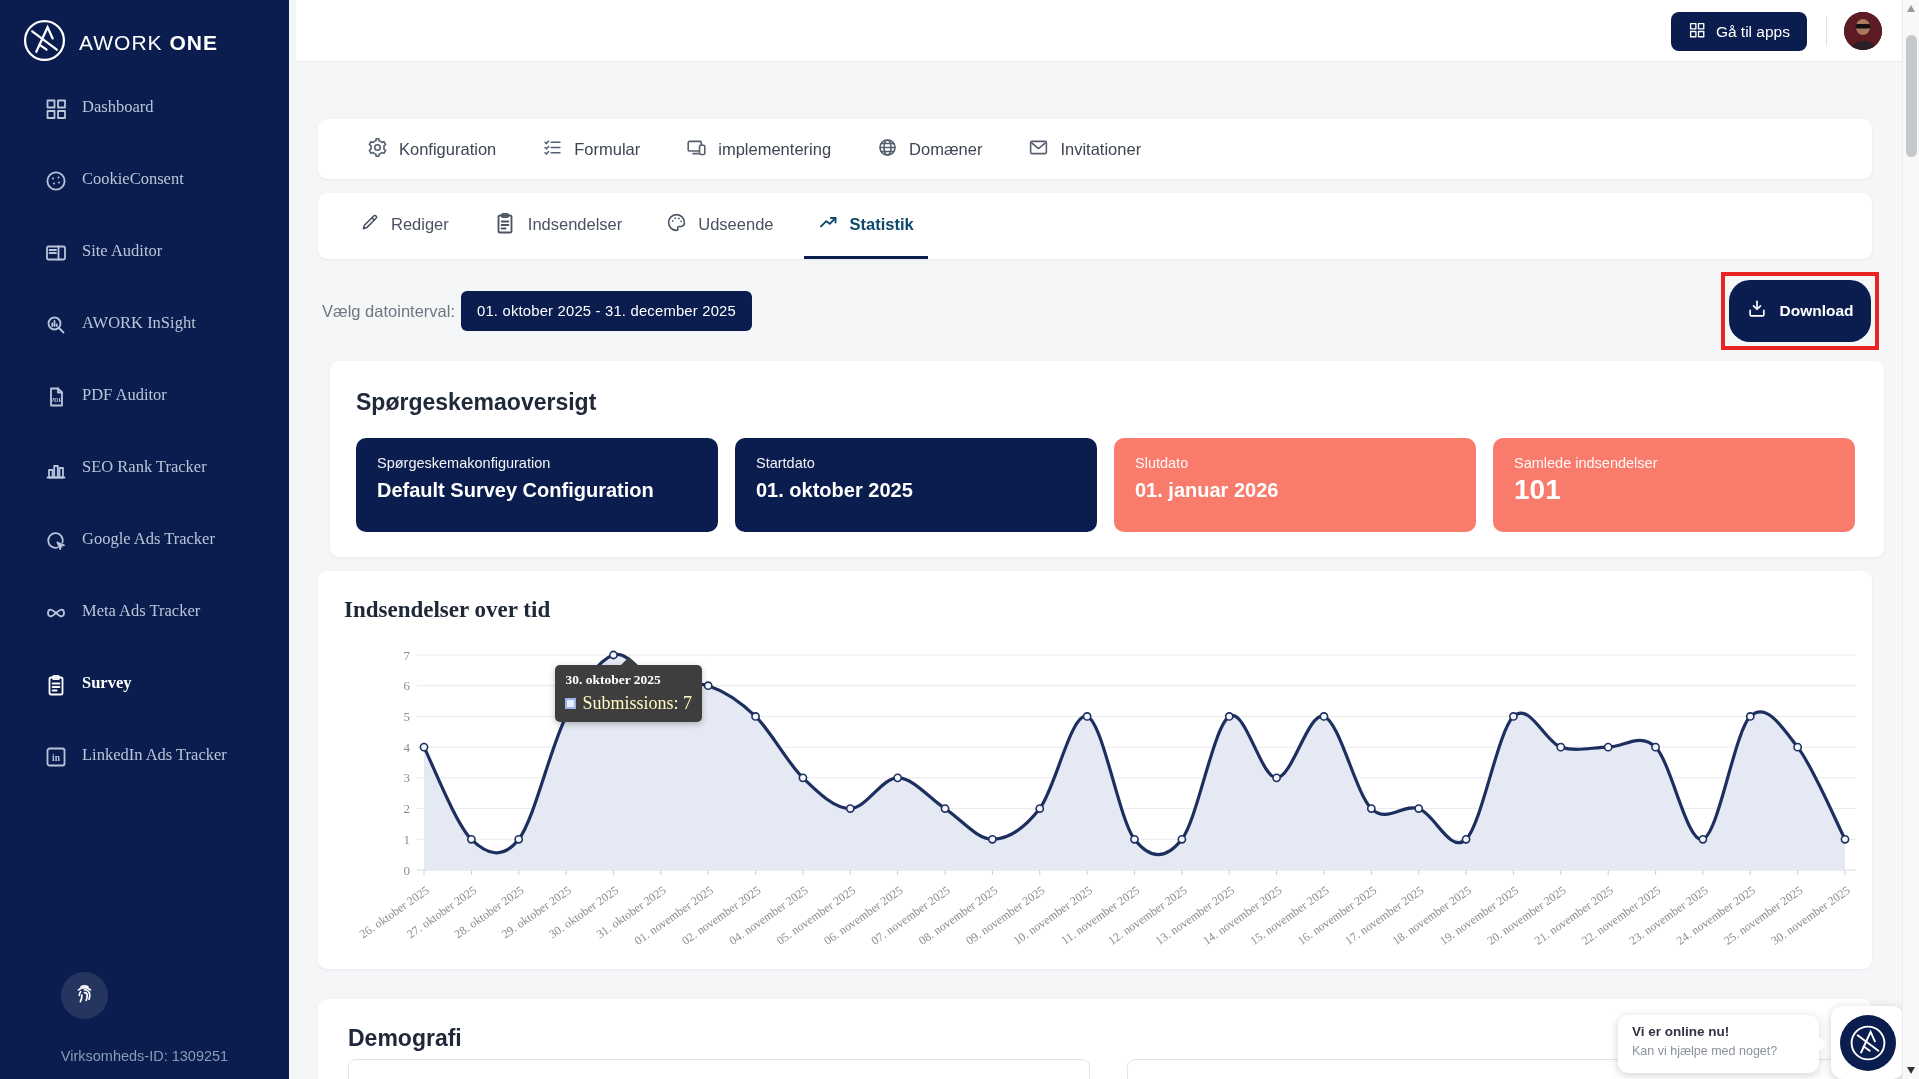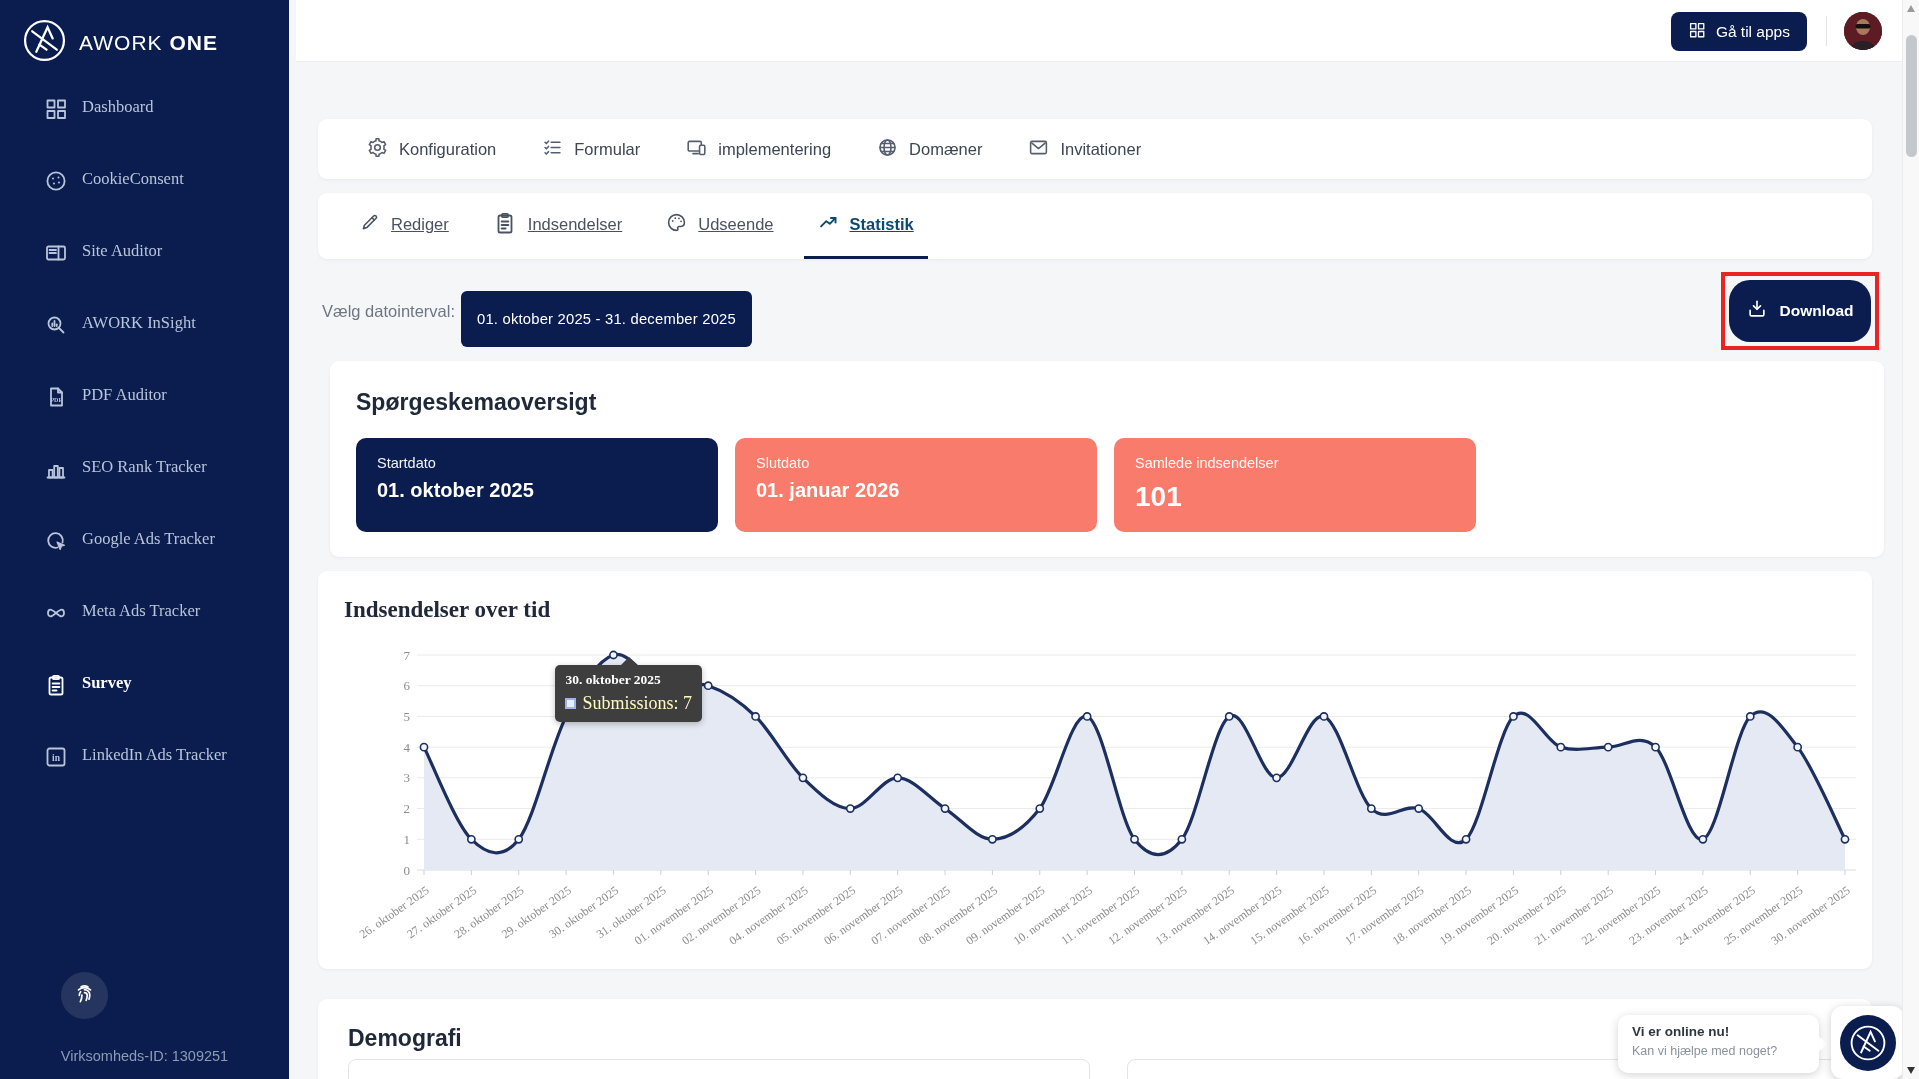--- a/index.html
+++ b/index.html
@@ -37,43 +37,43 @@
   .card { position:absolute; background:#fff; border-radius:9px; box-shadow:0 1px 3px rgba(20,30,60,.06); }
 
   .navcard1 { left:29px; top:57px; width:1554px; height:60px; display:flex; align-items:center;
               gap:22px; padding-left:37px; }
   .navcard2 { left:29px; top:131px; width:1554px; height:66px; display:flex; align-items:stretch;
               gap:16px; padding-left:27px; }
   .tab { display:flex; align-items:center; gap:11px; padding:0 12px; color:#3e4555; font-size:16.5px;
          cursor:pointer; white-space:nowrap; }
   .tab svg { color:#555e6e; }
   .subtab { display:flex; align-items:center; gap:11px; padding:0 14px; color:#4a5261; font-size:16.5px;
-            cursor:pointer; border-bottom:3px solid transparent; white-space:nowrap;text-decoration:underline; }
+            cursor:pointer; border-bottom:3px solid transparent; white-space:nowrap; }
   .subtab.active { color:#0c4a6e; border-bottom-color:#0a1d4e; font-weight:600; }
 
   .filter-label { position:absolute; left:33px; top:229px; height:40px; line-height:40px;
                   color:#6e7683; font-size:16.5px; }
-  .date-pill { position:absolute; left:172px; top:229px; height:56px; padding:0 16px; border-radius:6px;
+  .date-pill { position:absolute; left:172px; top:229px; height:40px; padding:0 16px; border-radius:6px;
                background:#0a1d4e; color:#fff; font-size:14.8px; display:flex; align-items:center;
                border:none; cursor:pointer; letter-spacing:.2px; }
   .dl-highlight { position:absolute; left:1432px; top:210px; width:158px; height:78px;
                   border:4px solid #ea2323; }
   .dl-btn { position:absolute; left:4px; top:4px; width:142px; height:62px; border-radius:21px;
             background:#0a1d4e; color:#fff; font-size:15.5px; font-weight:700; display:flex;
             align-items:center; justify-content:center; gap:11px; border:none; cursor:pointer; }
 
   .overview-card { left:41px; top:299px; width:1554px; height:196px; padding:28px 26px; }
   .section-title { font-size:23px; font-weight:700; color:#20293a; }
   .stat-row { display:flex; gap:17px; margin-top:22px; }
   .stat-card { width:362px; height:94px; border-radius:10px; padding:17px 21px; color:#fff; }
   .stat-card.navy { background:#0a1d4e; }
   .stat-card.coral { background:#f97b6c; }
   .stat-label { font-size:14.5px; opacity:.95; }
   .stat-value { font-size:20px; font-weight:700; margin-top:8px; }
-  .stat-value.big { font-size:28px; margin-top:10px; }
+  .stat-value.big { font-size:28px; margin-top:3px; }
 
   .chart-card { left:29px; top:509px; width:1554px; height:398px; padding:26px 26px 0;font-family:Liberation Serif, serif; }
   .chart-svg { position:absolute; left:0; top:58px; }
   .tooltip { position:absolute; background:#3e3e3e; border-radius:5px; padding:7px 10px 8px;
              color:#fff; box-shadow:0 2px 6px rgba(0,0,0,.25); z-index:5; }
   .tooltip::before { content:""; position:absolute; top:-8px; left:50%; margin-left:-8px;
                      border-left:8px solid transparent; border-right:8px solid transparent;
                      border-bottom:8px solid #3e3e3e; }
   .tt-title { font-size:13.5px; font-weight:700; white-space:nowrap; }
   .tt-row { display:flex; align-items:center; gap:6px; margin-top:5px; }
@@ -338,20 +338,24 @@
               <path d="M8.2 8.5 12 12.3 15.8 8.5"></path>
               <path d="M4.5 13.5v4.5a1.5 1.5 0 0 0 1.5 1.5h12a1.5 1.5 0 0 0 1.5-1.5v-4.5"></path>
             </svg></span>
         <span>Download</span>
       </button>
     </div>
 
     <section class="card overview-card">
       <h2 class="section-title">Spørgeskemaoversigt</h2>
       <div class="stat-row" id="stat-row">
+          <div class="stat-card navy">
+            <div class="stat-label">Spørgeskemakonfiguration</div>
+                 <div class="stat-value">Default Survey Configuration</div>
+          </div>
           <div class="stat-card navy">
             <div class="stat-label">Startdato</div>
                  <div class="stat-value">01. oktober 2025</div>
           </div>
           <div class="stat-card coral">
             <div class="stat-label">Slutdato</div>
                  <div class="stat-value">01. januar 2026</div>
           </div>
           <div class="stat-card coral">
             <div class="stat-label">Samlede indsendelser</div>

